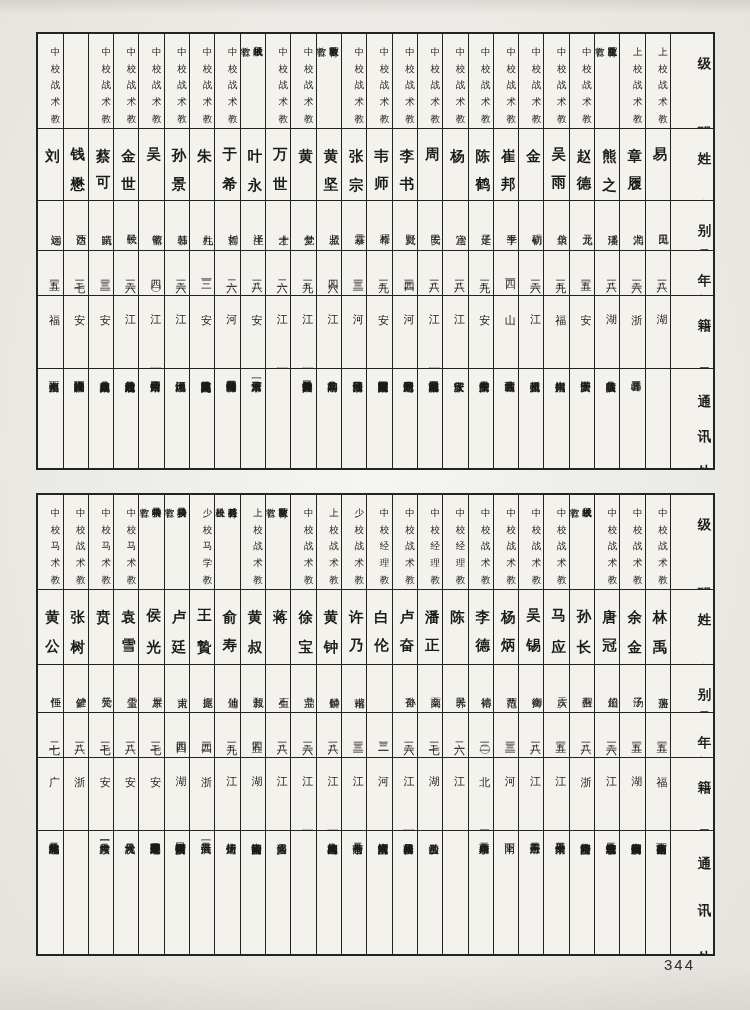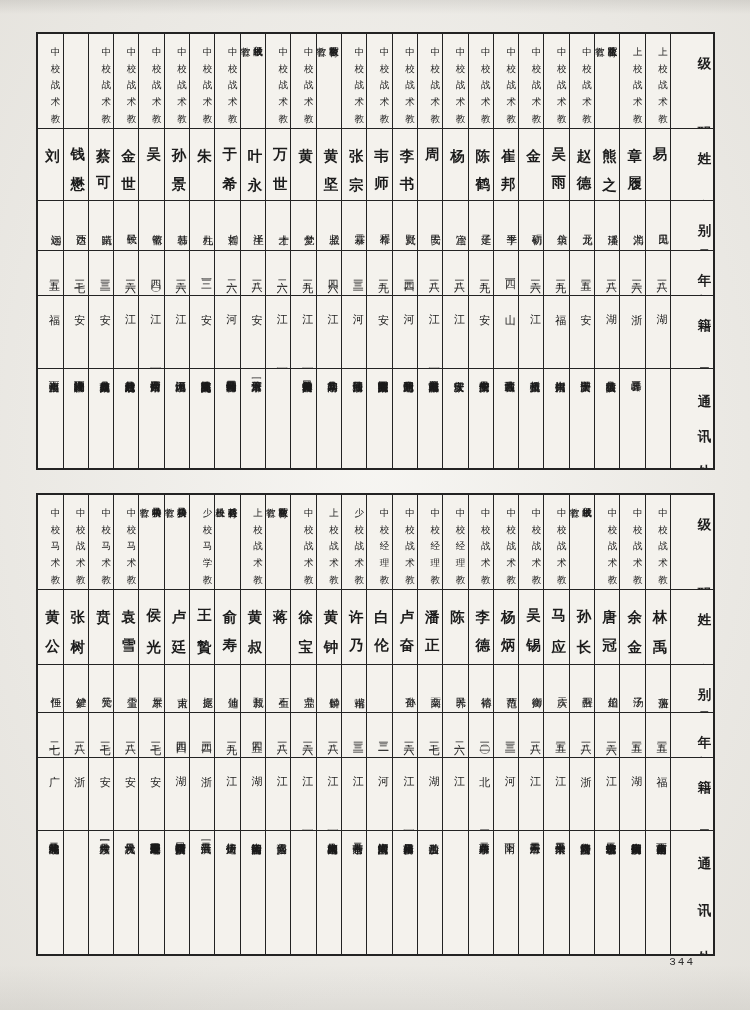--- a/index.html
+++ b/index.html
@@ -47,22 +47,22 @@
   .c-alias{font-size:10.5px;text-align:center;line-height:1.1;}
   .c-age{font-size:11px;text-align:center;letter-spacing:2px;}
   .c-origin{font-size:11px;text-align:justify;text-align-last:justify;padding:9px 1px;}
   .c-address{font-size:10.5px;line-height:1.18;text-align:start;padding:4px 2px;}
 
   .hcell{font-size:13.5px;font-weight:600;text-align:justify;text-align-last:justify;padding:11px 0;letter-spacing:1px;}
   .hcell.h-address{padding:14px 0;}
 
   .page-number{
     position:absolute;right:55px;top:956px;
-    font-size:11px;letter-spacing:2px;color:#2e2e2e;
-    font-family:Liberation Mono, monospace;
+    font-size:15px;letter-spacing:2px;color:#2e2e2e;
+    font-family:Liberation Sans, sans-serif;
   }
 </style>
 </head>
 <body>
 
 <div class="sheet"></div>
 
 <div id="table1" class="vtable t1">
     <div class="col header-col">
       <div class="cell hcell r0">级职</div>

